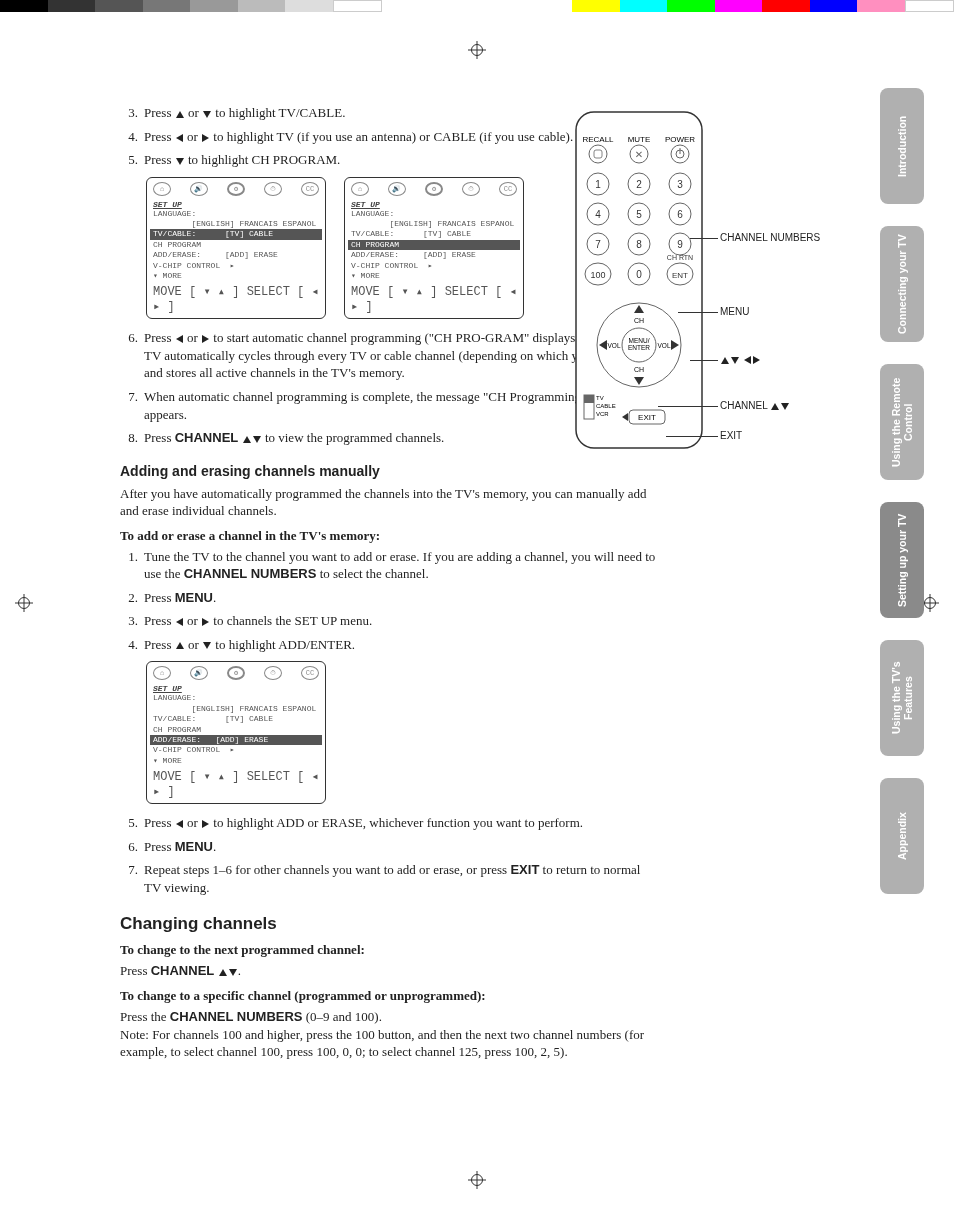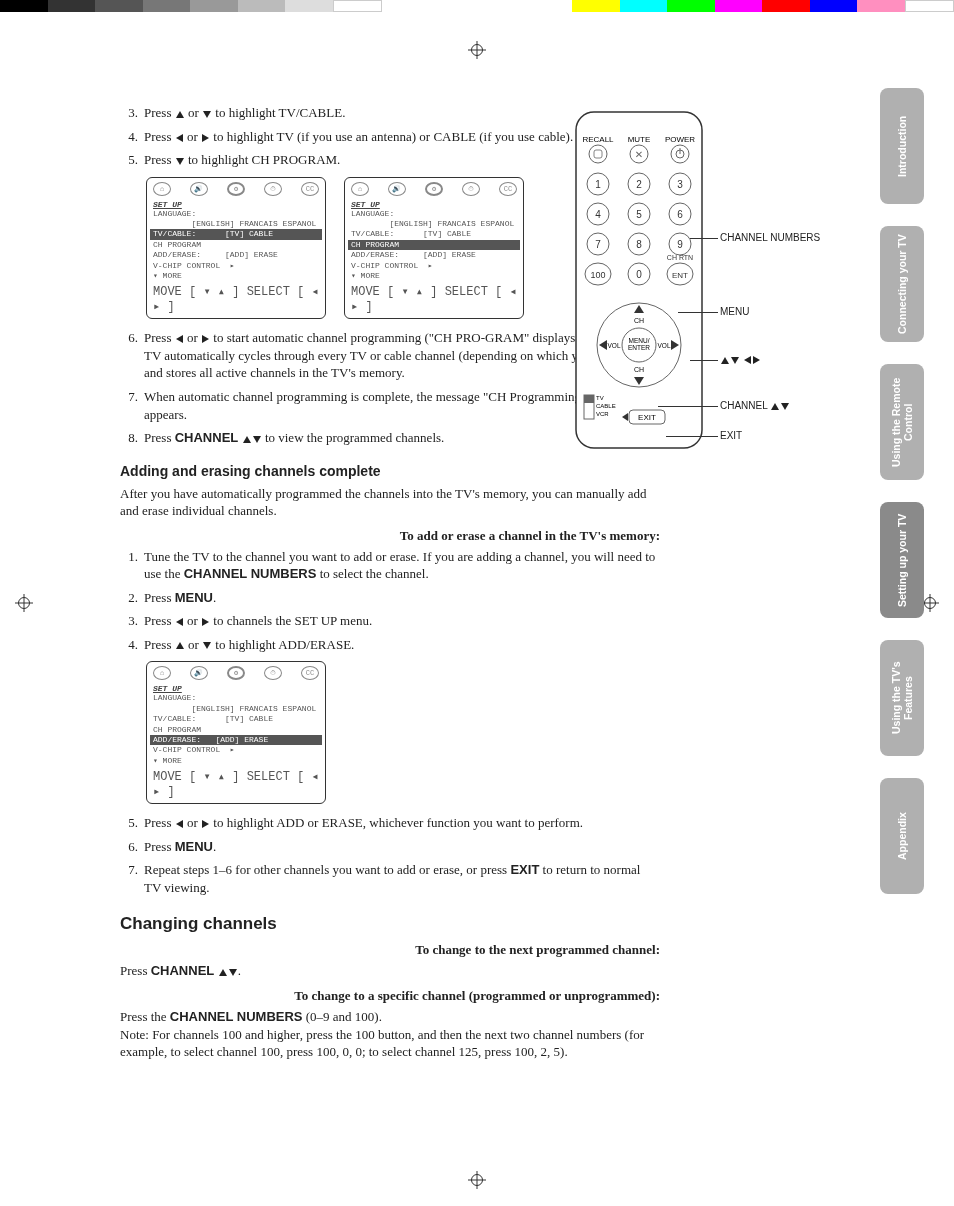--- a/index.html
+++ b/index.html
@@ -50,21 +50,21 @@
     display:flex;align-items:center;justify-content:center;font-size:7px;color:#888;
   }
   .osd .title { font-weight:bold; font-style:italic; text-decoration:underline; color:#444;}
   .osd .row { white-space:pre; line-height:1.3;}
   .osd .hl { background:#555; color:#fff; padding:0 3px; margin:0 -3px;}
   .osd .nav { font-size:12px; margin-top:3px;}
 
   h3.sub { font-family: Arial, Helvetica, sans-serif; font-weight:bold; font-size:14px; margin:16px 0 6px;}
   h2.sect { font-family: Arial, Helvetica, sans-serif; font-weight:bold; font-size:17px; margin:18px 0 8px;}
   p.body { margin:4px 0 8px; line-height:1.35;}
-  p.lead { font-weight:bold; margin:8px 0 4px;text-align:right;}
+  p.lead { font-weight:bold; margin:8px 0 4px;}
   .indent { margin-left:26px;}
 
   .page-num { position:absolute; left:0; width:540px; text-align:center; bottom:-50px; font-family:Arial; font-weight:bold; font-size:11px;}
 
   
   .remote-wrap { position:absolute; top:110px; left:570px; width:330px; }
   .remote { width:130px; margin-left:4px; }
   .callouts { position:absolute; font-family:Arial; font-size:10px; }
   .co { position:absolute; white-space:nowrap; }
   .co .line { position:absolute; height:1px; background:#333; right:100%; margin-right:2px;}
@@ -180,40 +180,40 @@
     <li>
         <span class="num">7.</span>
       <span>When automatic channel programming is complete, the message "CH Programming Completed" appears.</span>
       </li>
     <li>
         <span class="num">8.</span>
       <span><span>Press </span><span class="sans-b">CHANNEL </span><span class="tri up"></span><span class="tri down"></span><span> to view the programmed channels.</span></span>
       </li>
   </ol>
 
-  <h3 class="sub">Adding and erasing channels complete</h3>
+  <h3 class="sub">Adding and erasing channels manually</h3>
   <p class="body">After you have automatically programmed the channels into the TV's memory, you can manually add and erase individual channels.</p>
   <p class="lead">To add or erase a channel in the TV's memory:</p>
 
   <ol class="steps">
     <li>
         <span class="num">1.</span>
       <span><span>Tune the TV to the channel you want to add or erase. If you are adding a channel, you will need to use the </span><span class="sans-b">CHANNEL NUMBERS</span><span> to select the channel.</span></span>
       </li>
     <li>
         <span class="num">2.</span>
       <span><span>Press </span><span class="sans-b">MENU</span><span>.</span></span>
       </li>
     <li>
         <span class="num">3.</span>
       <span><span>Press </span><span class="tri left"></span><span> or </span><span class="tri right"></span><span> to channels the SET UP menu.</span></span>
       </li>
     <li>
         <span class="num">4.</span>
-      <span><span>Press </span><span class="tri up"></span><span> or </span><span class="tri down"></span><span> to highlight ADD/ERASE.</span></span>
+      <span><span>Press </span><span class="tri up"></span><span> or </span><span class="tri down"></span><span> to highlight ADD/ENTER.</span></span>
       </li>
   </ol>
 
   <div class="osd-row" style="margin-left:26px">
     <div class="osd">
       <div class="icons">
           <span class="ic">⌂</span>
           <span class="ic">🔊</span>
           <span class="ic" style="border-width:2px;font-weight:bold">⚙</span>
           <span class="ic">⏱</span>

